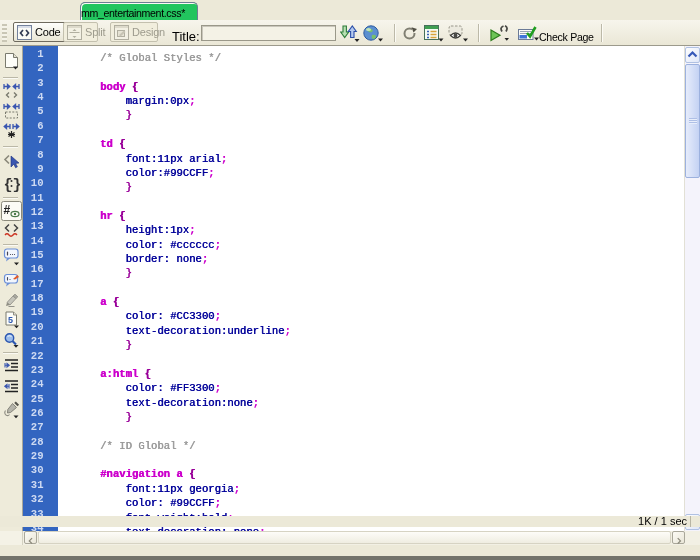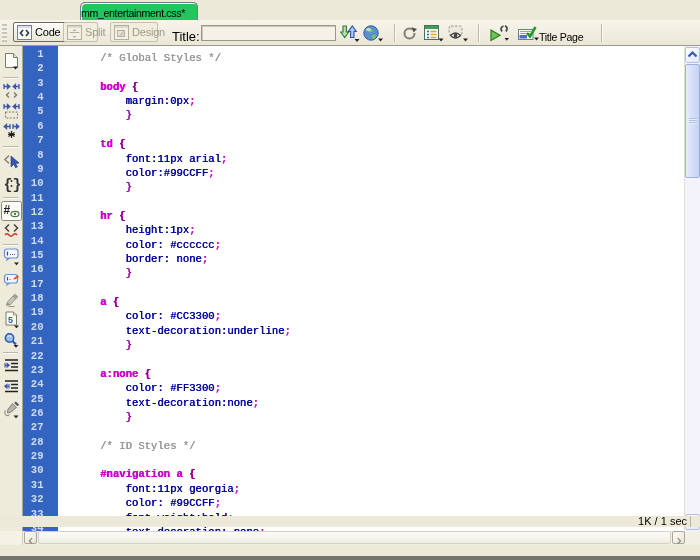--- a/index.html
+++ b/index.html
@@ -161,21 +161,21 @@
       <path d="M13 6.5 q-2.5 -4 1.5 -5.5 M17 6.5 q2.5 -4 -1 -5.7" fill="none" stroke="#4a4a46" stroke-width="1.8"></path>
       <path d="M15.5 13 h4.5 l-2.2 2.8 z" fill="#222"></path>
         </svg></div>
     <div class="ticon" style="left:518px;"><svg width="23" height="17" viewBox="0 0 23 17">
       <rect x="0.5" y="4.5" width="14.5" height="10" fill="#fcfcf8" stroke="#6b7a96"></rect>
       <path d="M2 6.5 h11 M2 8.5 h11" stroke="#9aa5b5" stroke-width="1"></path>
       <rect x="1.5" y="10" width="7.5" height="3.5" fill="#3f74d8"></rect>
       <path d="M9 8 L12 11.5 L17.5 2" fill="none" stroke="#1f9e1f" stroke-width="2.6"></path>
       <path d="M16 12.5 h5 l-2.5 3 z" fill="#222"></path>
         </svg></div>
-    <div style="position:absolute; left:539px; top:11px; font-size:10.6px; letter-spacing:-0.3px;">Title Page</div>
+    <div style="position:absolute; left:539px; top:11px; font-size:10.6px; letter-spacing:-0.3px;">Check Page</div>
     <div class="tsep" style="left:601px;"></div>
   </div>
 
   <div id="main">
     <div id="sidebar">
       <div class="sicon" style="top:6px;"><svg width="17" height="19" viewBox="0 0 17 19">
         <path d="M2.5 1.5 h8 l4 4 v10 h-12 z" fill="#fdfdf8" stroke="#7a7a6e"></path>
         <path d="M10.5 1.5 v4 h4" fill="#e4e2d2" stroke="#7a7a6e"></path>
         <path d="M10 14.5 h5 l-2.5 3 z" fill="#222"></path>
           </svg></div>
@@ -281,26 +281,26 @@
     height:1px<span class="pun">;</span>
     color: #cccccc<span class="pun">;</span>
     border: none<span class="pun">;</span>
     <span class="br">}</span>
 
 <span class="sel">a</span> <span class="bo">{</span>
     color: #CC3300<span class="pun">;</span>
     text-decoration:underline<span class="pun">;</span>
     <span class="br">}</span>
 
-<span class="sel">a:none</span> <span class="bo">{</span>
+<span class="sel">a:html</span> <span class="bo">{</span>
     color: #FF3300<span class="pun">;</span>
     text-decoration:none<span class="pun">;</span>
     <span class="br">}</span>
 
-<span class="com">/* ID Styles */</span>
+<span class="com">/* ID Global */</span>
 
 <span class="sel">#navigation a</span> <span class="bo">{</span>
     font:11px georgia<span class="pun">;</span>
     color: #99CCFF<span class="pun">;</span>
     font-weight:bold<span class="pun">;</span>
     text-decoration: none<span class="pun">;</span></pre>
       </div>
     <div id="vscroll">
       <div class="varrow" style="top:1px;"><svg width="13" height="14" viewBox="0 0 13 14">
             <path d="M2.5 8.5 L6.5 4.5 L10.5 8.5" fill="none" stroke="#3558b8" stroke-width="2.2"></path>

